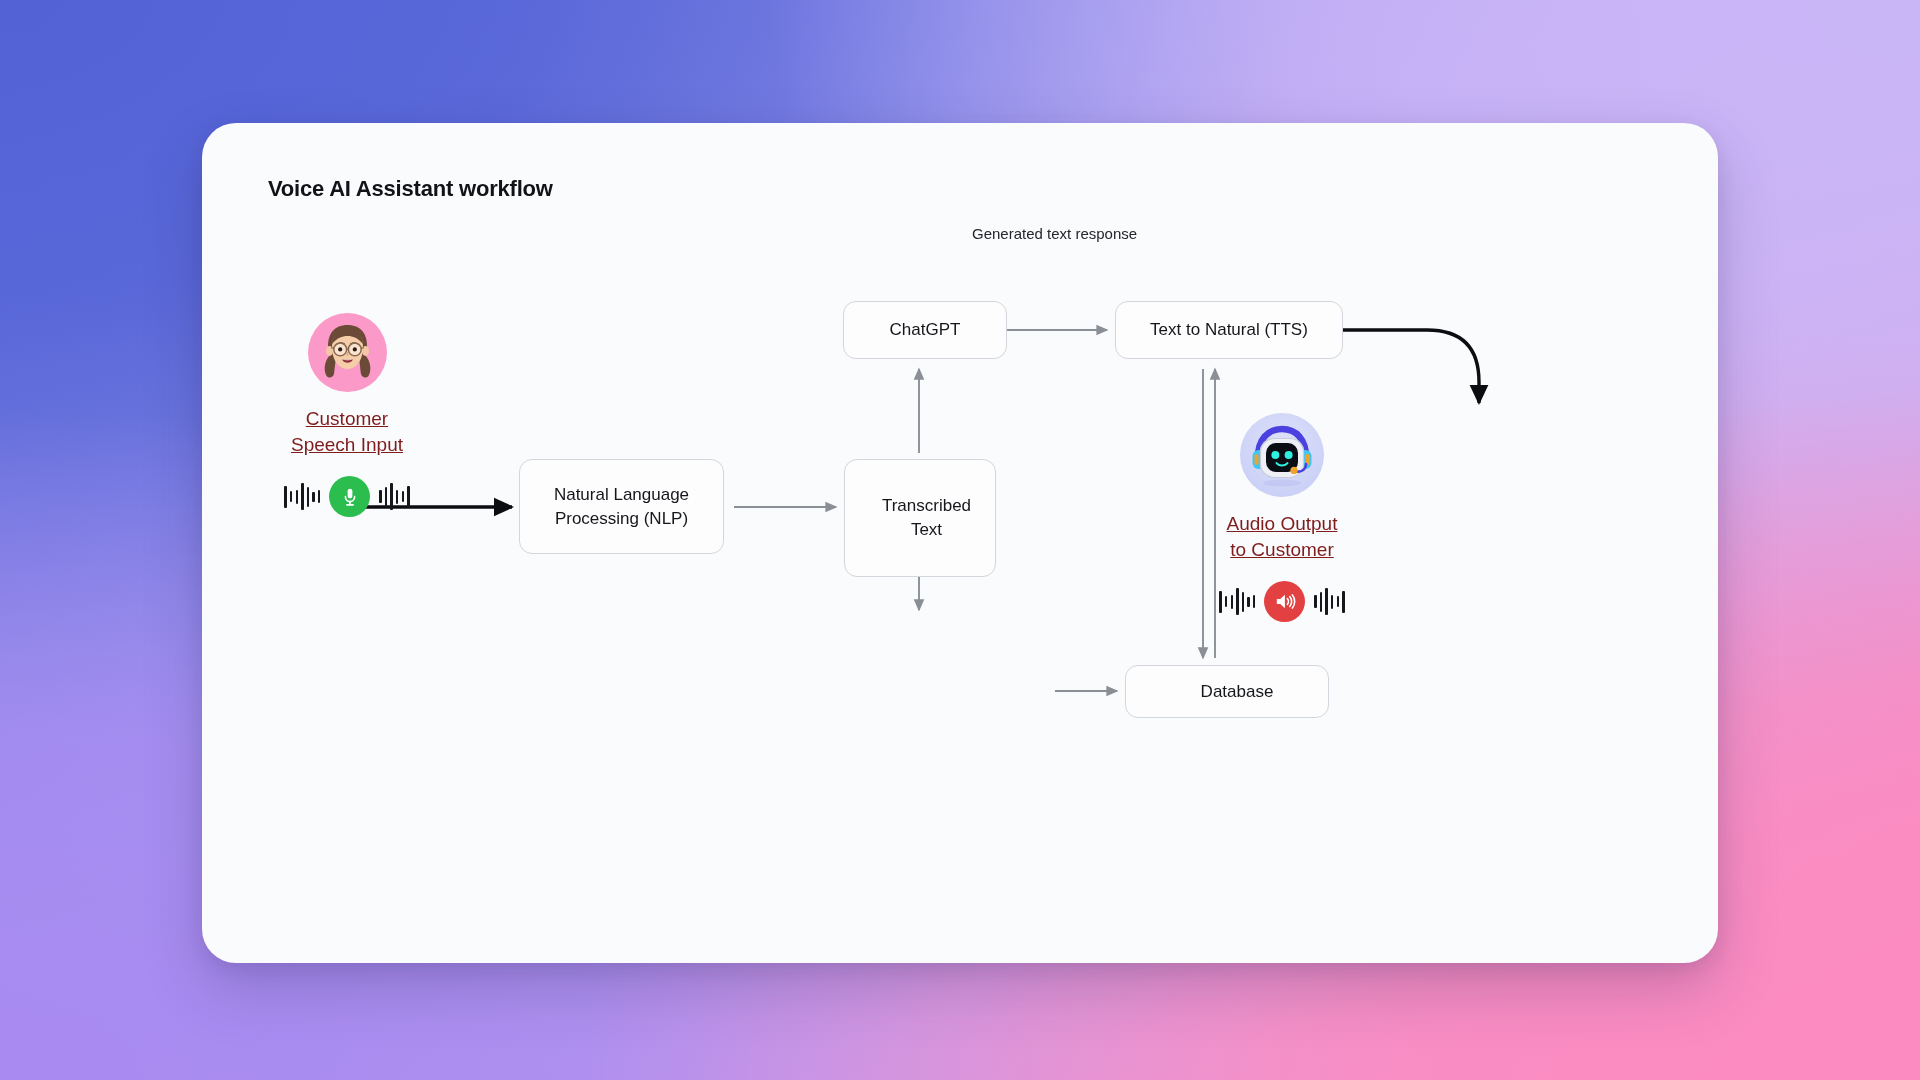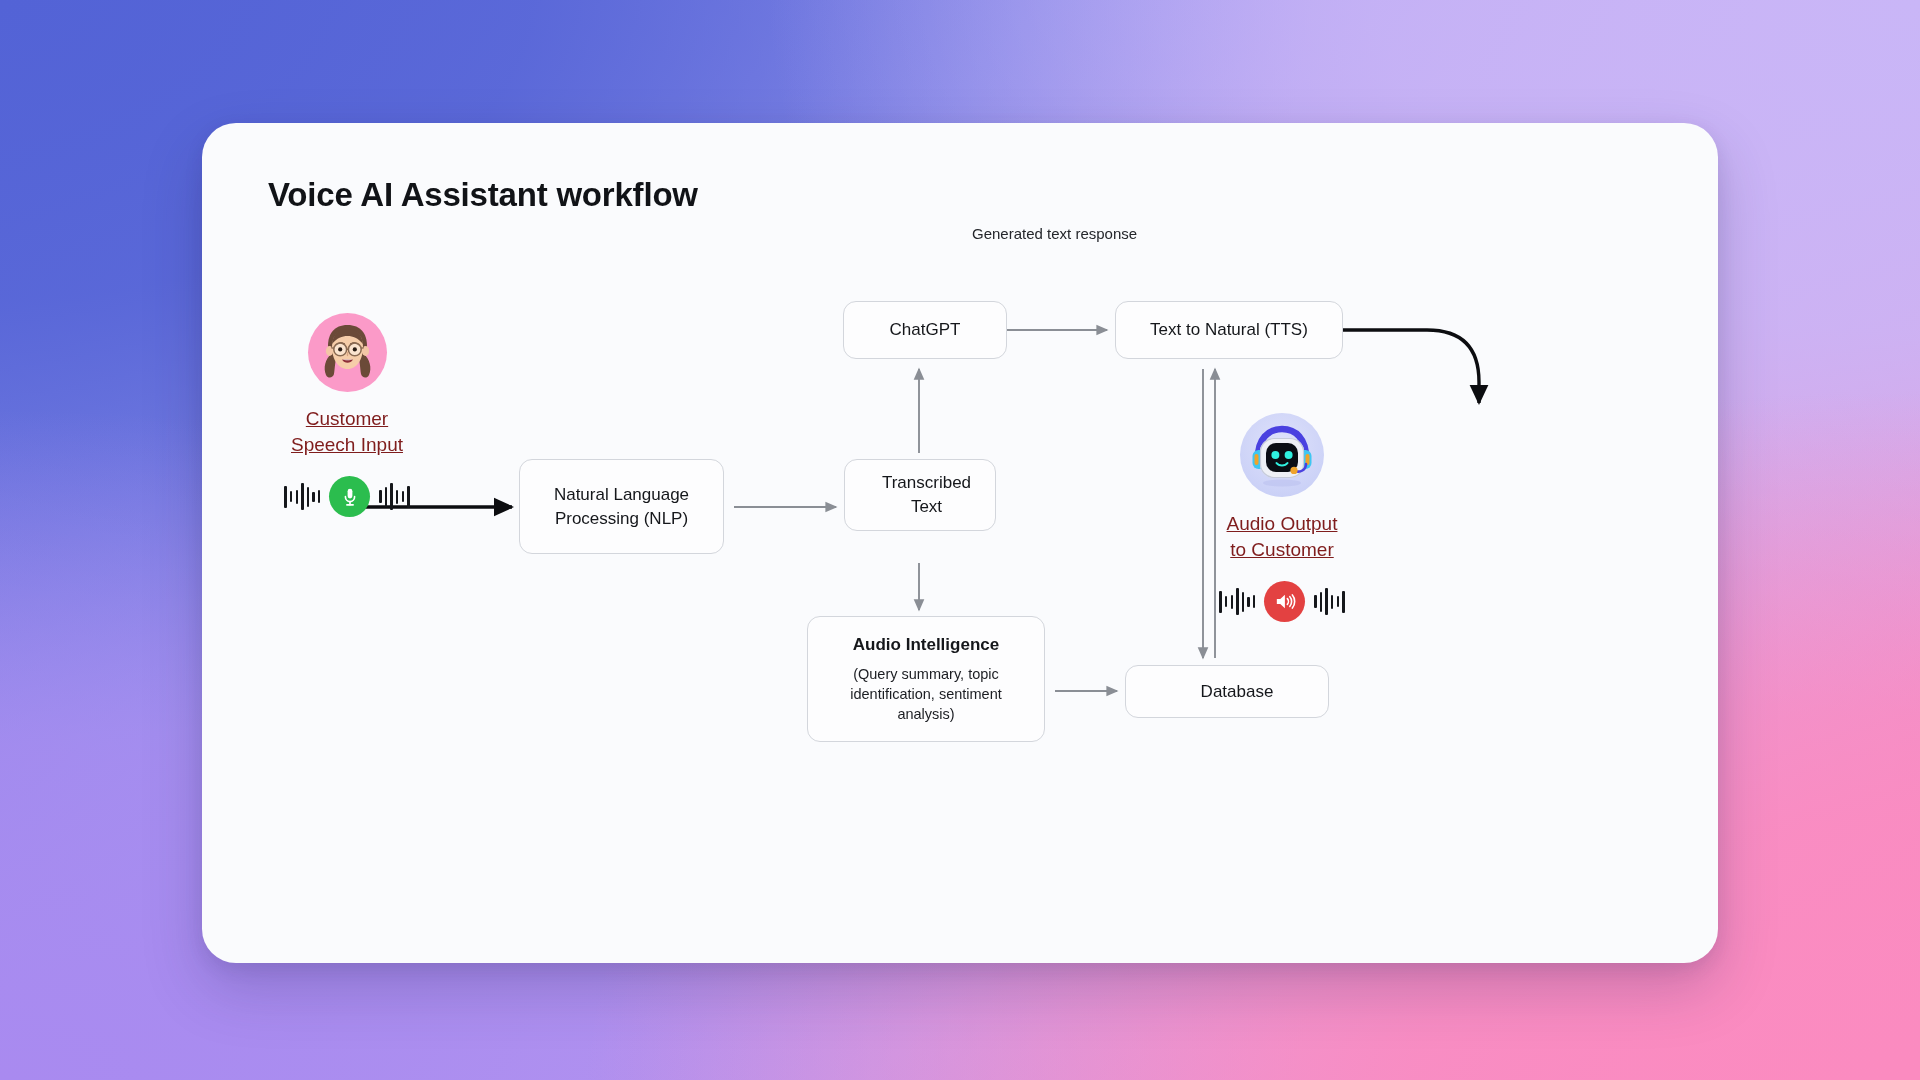--- a/index.html
+++ b/index.html
@@ -16,37 +16,37 @@
   }
 
   
   #card {
     position:absolute; left:202px; top:123px; width:1516px; height:840px;
     background:#fafbfd; border-radius:34px;
     box-shadow: 0 26px 60px rgba(40,30,90,0.22), 0 6px 18px rgba(40,30,90,0.10);
   }
   #title {
     position:absolute; left:66px; top:53px;
-    font-size:33px; font-weight:bold; color:#111317; letter-spacing:-0.2px;
+    font-size:22px; font-weight:bold; color:#111317; letter-spacing:-0.2px;
   }
 
   
   #wires { position:absolute; left:0; top:0; width:1516px; height:840px; }
 
   
   .node {
     position:absolute; background:#fdfdfe;
     border:1.3px solid #d3d6dc; border-radius:13px;
     display:flex; flex-direction:column; align-items:center; justify-content:center;
     text-align:center; color:#15171b;
   }
   .node .ln { font-size:17px; line-height:24px; }
 
   #n-nlp   { left:317px; top:336px; width:205px; height:95px; }
-  #n-trans { left:642px; top:336px; width:152px; height:72px;padding-left:13px; }
+  #n-trans { left:642px; top:336px; width:152px; height:118px;padding-left:13px; }
   #n-gpt   { left:641px; top:178px; width:164px; height:58px; }
   #n-tts   { left:913px; top:178px; width:228px; height:58px; }
   #n-ai    { left:605px; top:493px; width:238px; height:126px; }
   #n-db    { left:923px; top:542px; width:204px; height:53px;padding-left:20px; }
 
   #n-ai .ai-title { font-size:17px; font-weight:600; color:#15171b; margin-bottom:9px; }
   #n-ai .ai-sub   { font-size:14.5px; line-height:20px; color:#1b1d22; padding:0 14px; }
 
   
   .edge-label {
@@ -133,24 +133,20 @@
   </div>
 
   <div class="node" id="n-gpt">
     <span class="ln">ChatGPT</span>
   </div>
 
   <div class="node" id="n-tts">
     <span class="ln">Text to Natural (TTS)</span>
   </div>
 
-  <div class="node" id="n-ai">
-    <span class="ai-title">Audio Intelligence</span>
-    <span class="ai-sub">(Query summary, topic identification, sentiment analysis)</span>
-  </div>
 
   <div class="node" id="n-db">
     <span class="ln">Database</span>
   </div>
 
   <div class="edge-label" id="lbl-gen">Generated text response</div>
 
   <div id="customer">
 
     <div class="avatar">

